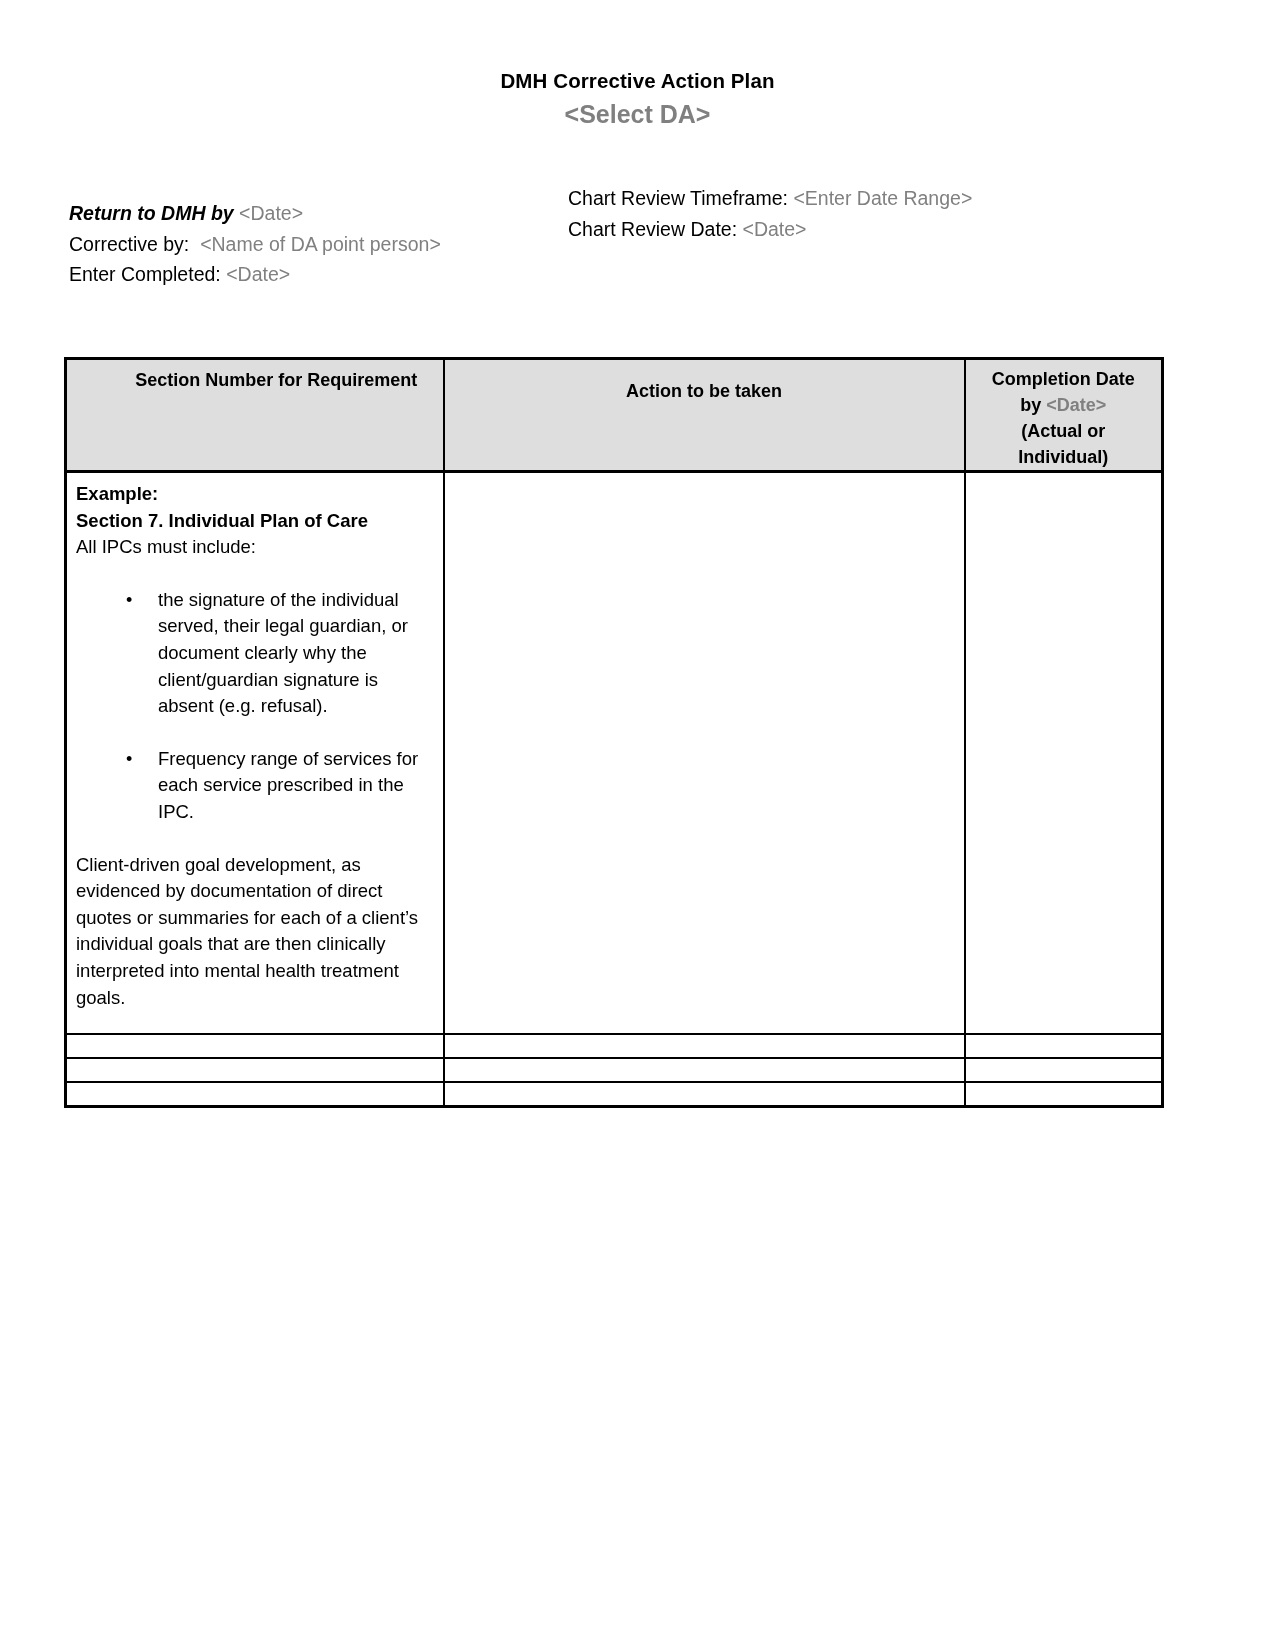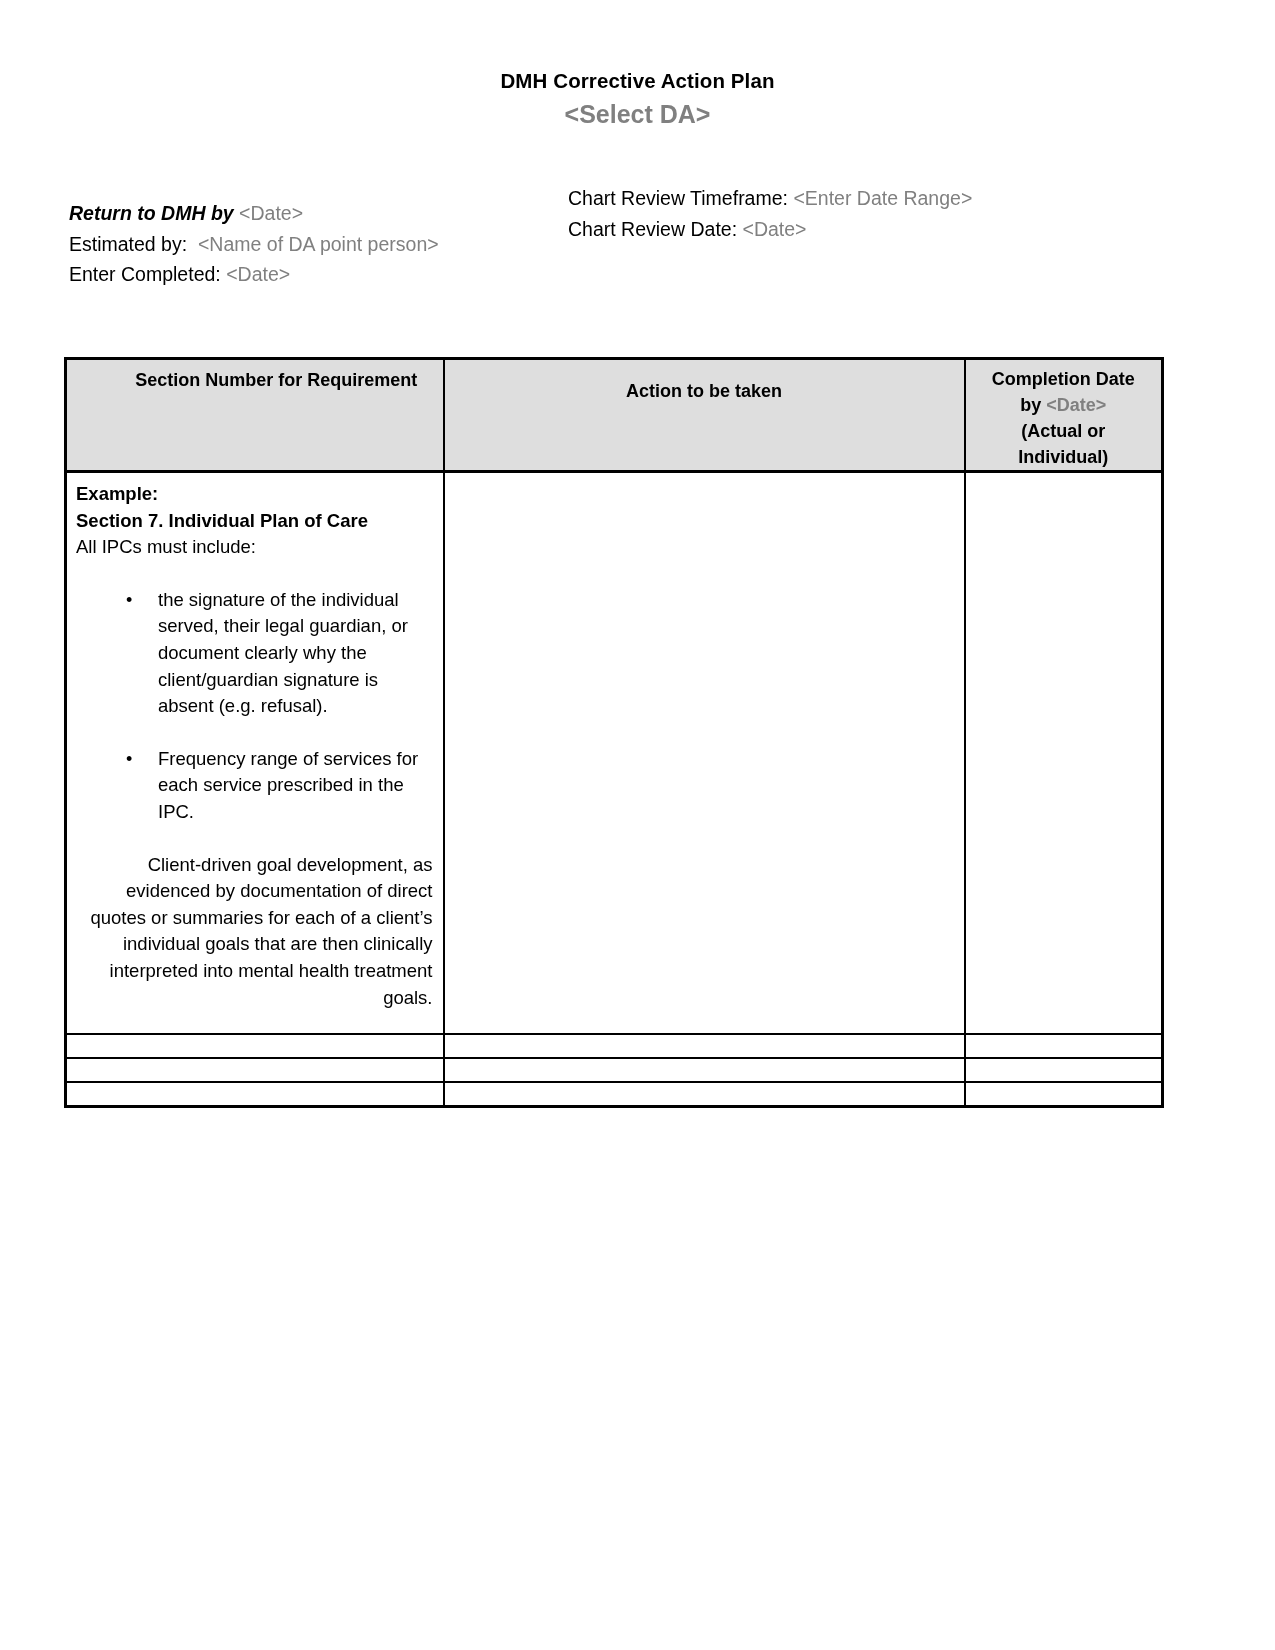--- a/index.html
+++ b/index.html
@@ -141,21 +141,21 @@
 
   .cell-body {
     padding: 8px 10px 6px 9px;
     font-size: 18.5px;
     line-height: 26.6px;
   }
   .cell-body .b { font-weight: bold; }
   .cell-body p {
     margin: 0;
   }
-  .cell-body p.spacer-before { margin-top: 26px; text-align: right; }
+  .cell-body p.spacer-before { margin-top: 26px; }
 
   ul.bullets {
     margin: 0;
     padding: 0;
     list-style: none;
   }
   ul.bullets li {
     position: relative;
     padding-left: 82px;
     margin-top: 26px;
@@ -181,21 +181,21 @@
     <div class="doc-title">DMH Corrective Action Plan</div>
     <div class="doc-subtitle">&lt;Select DA&gt;</div>
   </div>
 
   <div class="meta">
     <div class="meta-cols">
       <div class="meta-col-left">
 
         <div class="meta-line"><span class="lbl lbl-strong">Return to DMH by</span><span> </span><span class="ph">&lt;Date&gt;</span></div>
 
-        <div class="meta-line"><span class="lbl">Estimated by:</span><span>  </span><span class="ph">&lt;Name of DA point person&gt;</span></div>
+        <div class="meta-line"><span class="lbl">Corrective by:</span><span>  </span><span class="ph">&lt;Name of DA point person&gt;</span></div>
 
 
         <div class="meta-line"><span class="lbl">Enter Completed:</span><span> </span><span class="ph">&lt;Date&gt;</span></div>
 
       </div>
 
       <div class="meta-col-right">
 
         <div class="meta-line"><span class="lbl">Chart Review Timeframe:</span><span> </span><span class="ph">&lt;Enter Date Range&gt;</span></div>
 

